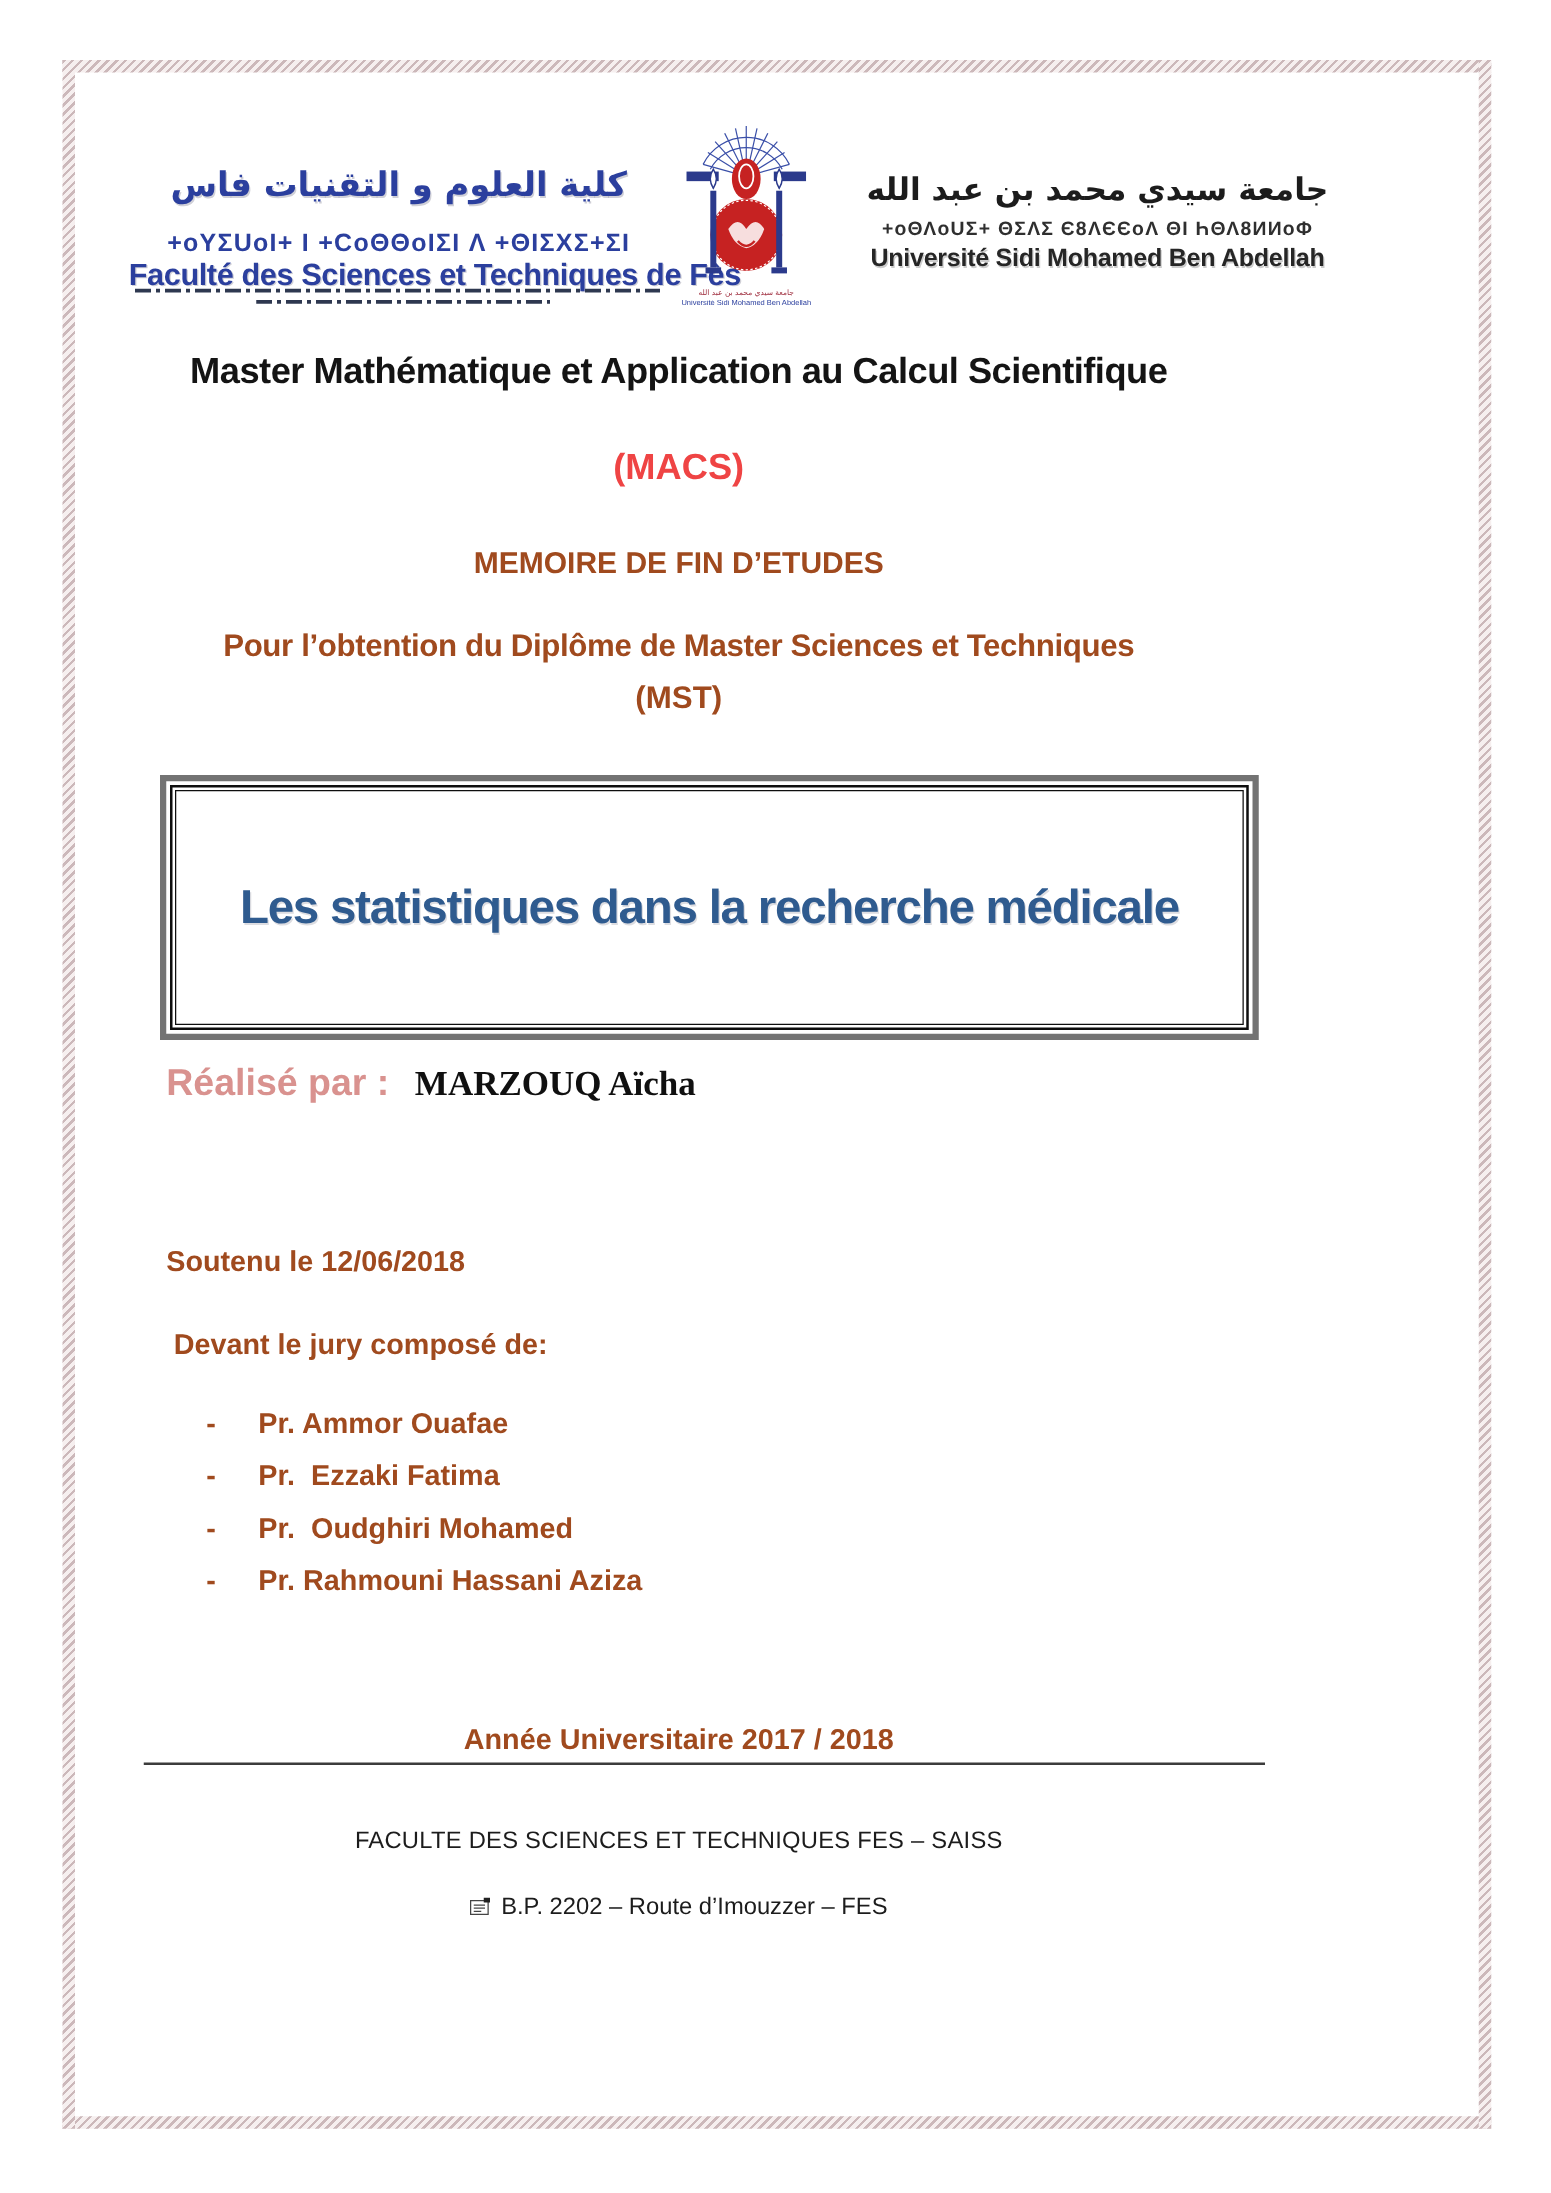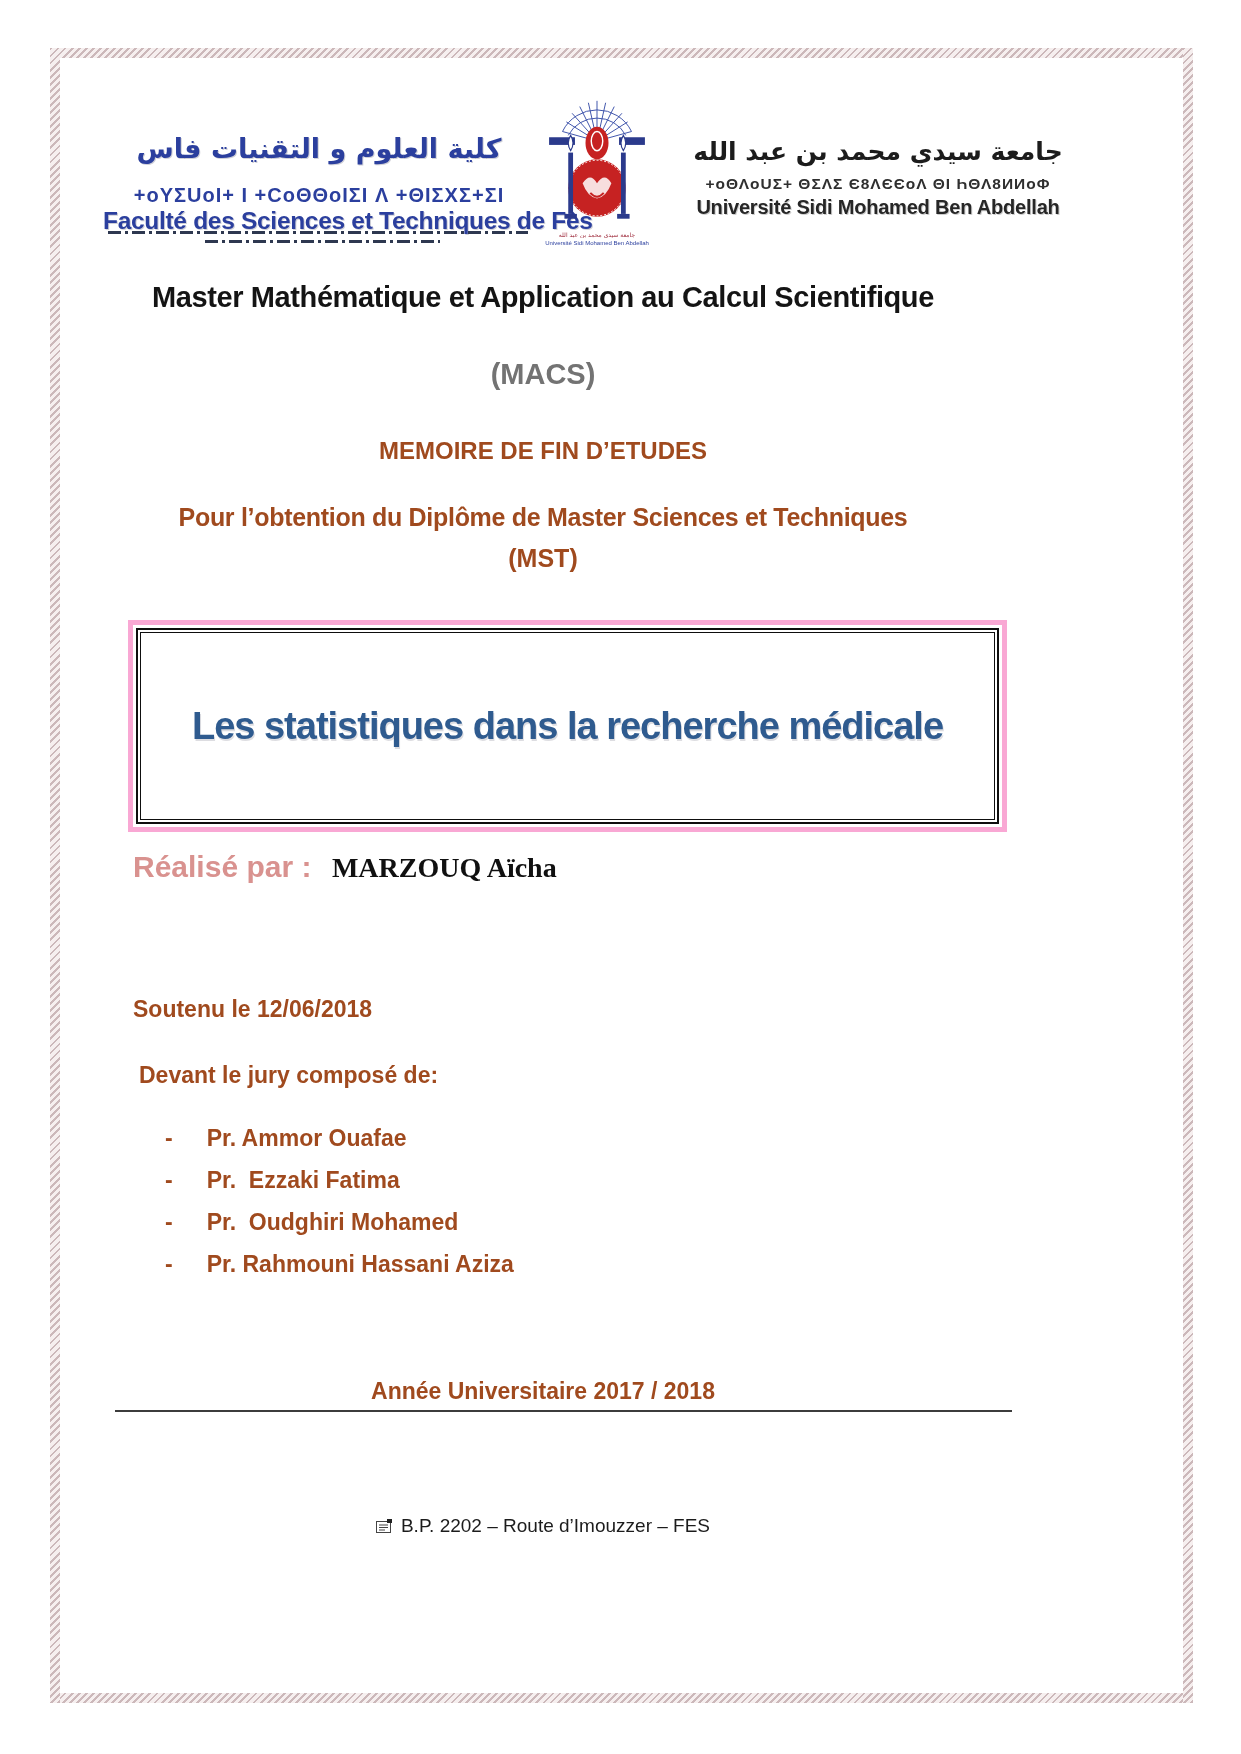--- a/index.html
+++ b/index.html
@@ -29,28 +29,28 @@
   .emb-cap.l2 { top:240px; font-size:6px; color:#2b3f9e; }
 
   .hdr-right { position:absolute; left:648px; top:137px; width:460px; text-align:center; color:#1c1c1c; }
   .hdr-right .ar { font-family:"DejaVu Sans", sans-serif; font-size:25px; font-weight:bold; direction:rtl; }
   .hdr-right .tif { font-size:15.5px; font-weight:bold; color:#2f2f2f; letter-spacing:1px; margin-top:9px; white-space:nowrap; }
   .hdr-right .fr { font-size:20px; font-weight:bold; color:#262626; margin-top:3px; letter-spacing:-0.2px; text-shadow:1px 1px 0 rgba(130,130,130,.4); }
 
   
   .cline { position:absolute; left:118px; width:850px; text-align:center; }
   .h-master { top:281px; font-size:29px; font-weight:bold; color:#141414; letter-spacing:-0.4px; white-space:nowrap; }
-  .h-macs   { top:358px; font-size:29px; font-weight:bold; color:#737373; }
+  .h-macs   { top:358px; font-size:29px; font-weight:bold; color:#ef4444; }
   .brick { color:#a04a1e; }
   .h-memoire   { top:437px; font-size:24px; font-weight:bold; }
   .h-obtention { top:503px; font-size:25px; font-weight:bold; letter-spacing:-0.3px; white-space:nowrap; }
   .h-mst       { top:544px; font-size:25px; font-weight:bold; }
 
   
-  .tbox { position:absolute; left:128px; top:620px; width:879px; height:212px; border:5px solid #f9a8d4; padding:3px; background:#fff; }
+  .tbox { position:absolute; left:128px; top:620px; width:879px; height:212px; border:5px solid #737373; padding:3px; background:#fff; }
   .tbox-mid { width:100%; height:100%; border:2px solid #0e0e0e; padding:2px; }
   .tbox-in  { width:100%; height:100%; border:1px solid #0e0e0e; display:flex; align-items:center; justify-content:center; }
   .thesis-title { font-size:38px; font-weight:bold; color:#2f5b8f; letter-spacing:-1px; white-space:nowrap;
     text-shadow:1px 2px 0 rgba(100,100,120,.22); }
 
   
   .pline { position:absolute; left:133px; white-space:nowrap; }
   .p-realise { top:850px; }
   .p-encadre { top:926px; }
   .plabel { font-size:30px; font-weight:bold; color:#d9928f;text-align:right; }
@@ -161,20 +161,21 @@
     <span class="bullet">-</span>
     <span class="name">Pr.  Oudghiri Mohamed</span>
   </div>
   <div class="jury-row jr3 brick">
     <span class="bullet">-</span>
     <span class="name">Pr. Rahmouni Hassani Aziza</span>
   </div>
 
   <div class="cline annee brick">Année Universitaire 2017 / 2018</div>
   <div class="rule"></div>
+  <div class="cline faculty">FACULTE DES SCIENCES ET TECHNIQUES FES – SAISS</div>
   <div class="cline address">
     <svg width="17" height="15" viewBox="0 0 17 15">
       <rect x="0.5" y="2.5" width="14" height="11" fill="#ffffff" stroke="#444444" stroke-width="1"></rect>
       <line x1="3" y1="6" x2="12" y2="6" stroke="#444444" stroke-width="1"></line>
       <line x1="3" y1="8.5" x2="12" y2="8.5" stroke="#444444" stroke-width="1"></line>
       <line x1="3" y1="11" x2="9" y2="11" stroke="#444444" stroke-width="1"></line>
       <rect x="11" y="0" width="5" height="4" fill="#222222"></rect>
     </svg><span>B.P. 2202 – Route d’Imouzzer – FES</span>
   </div>
 

